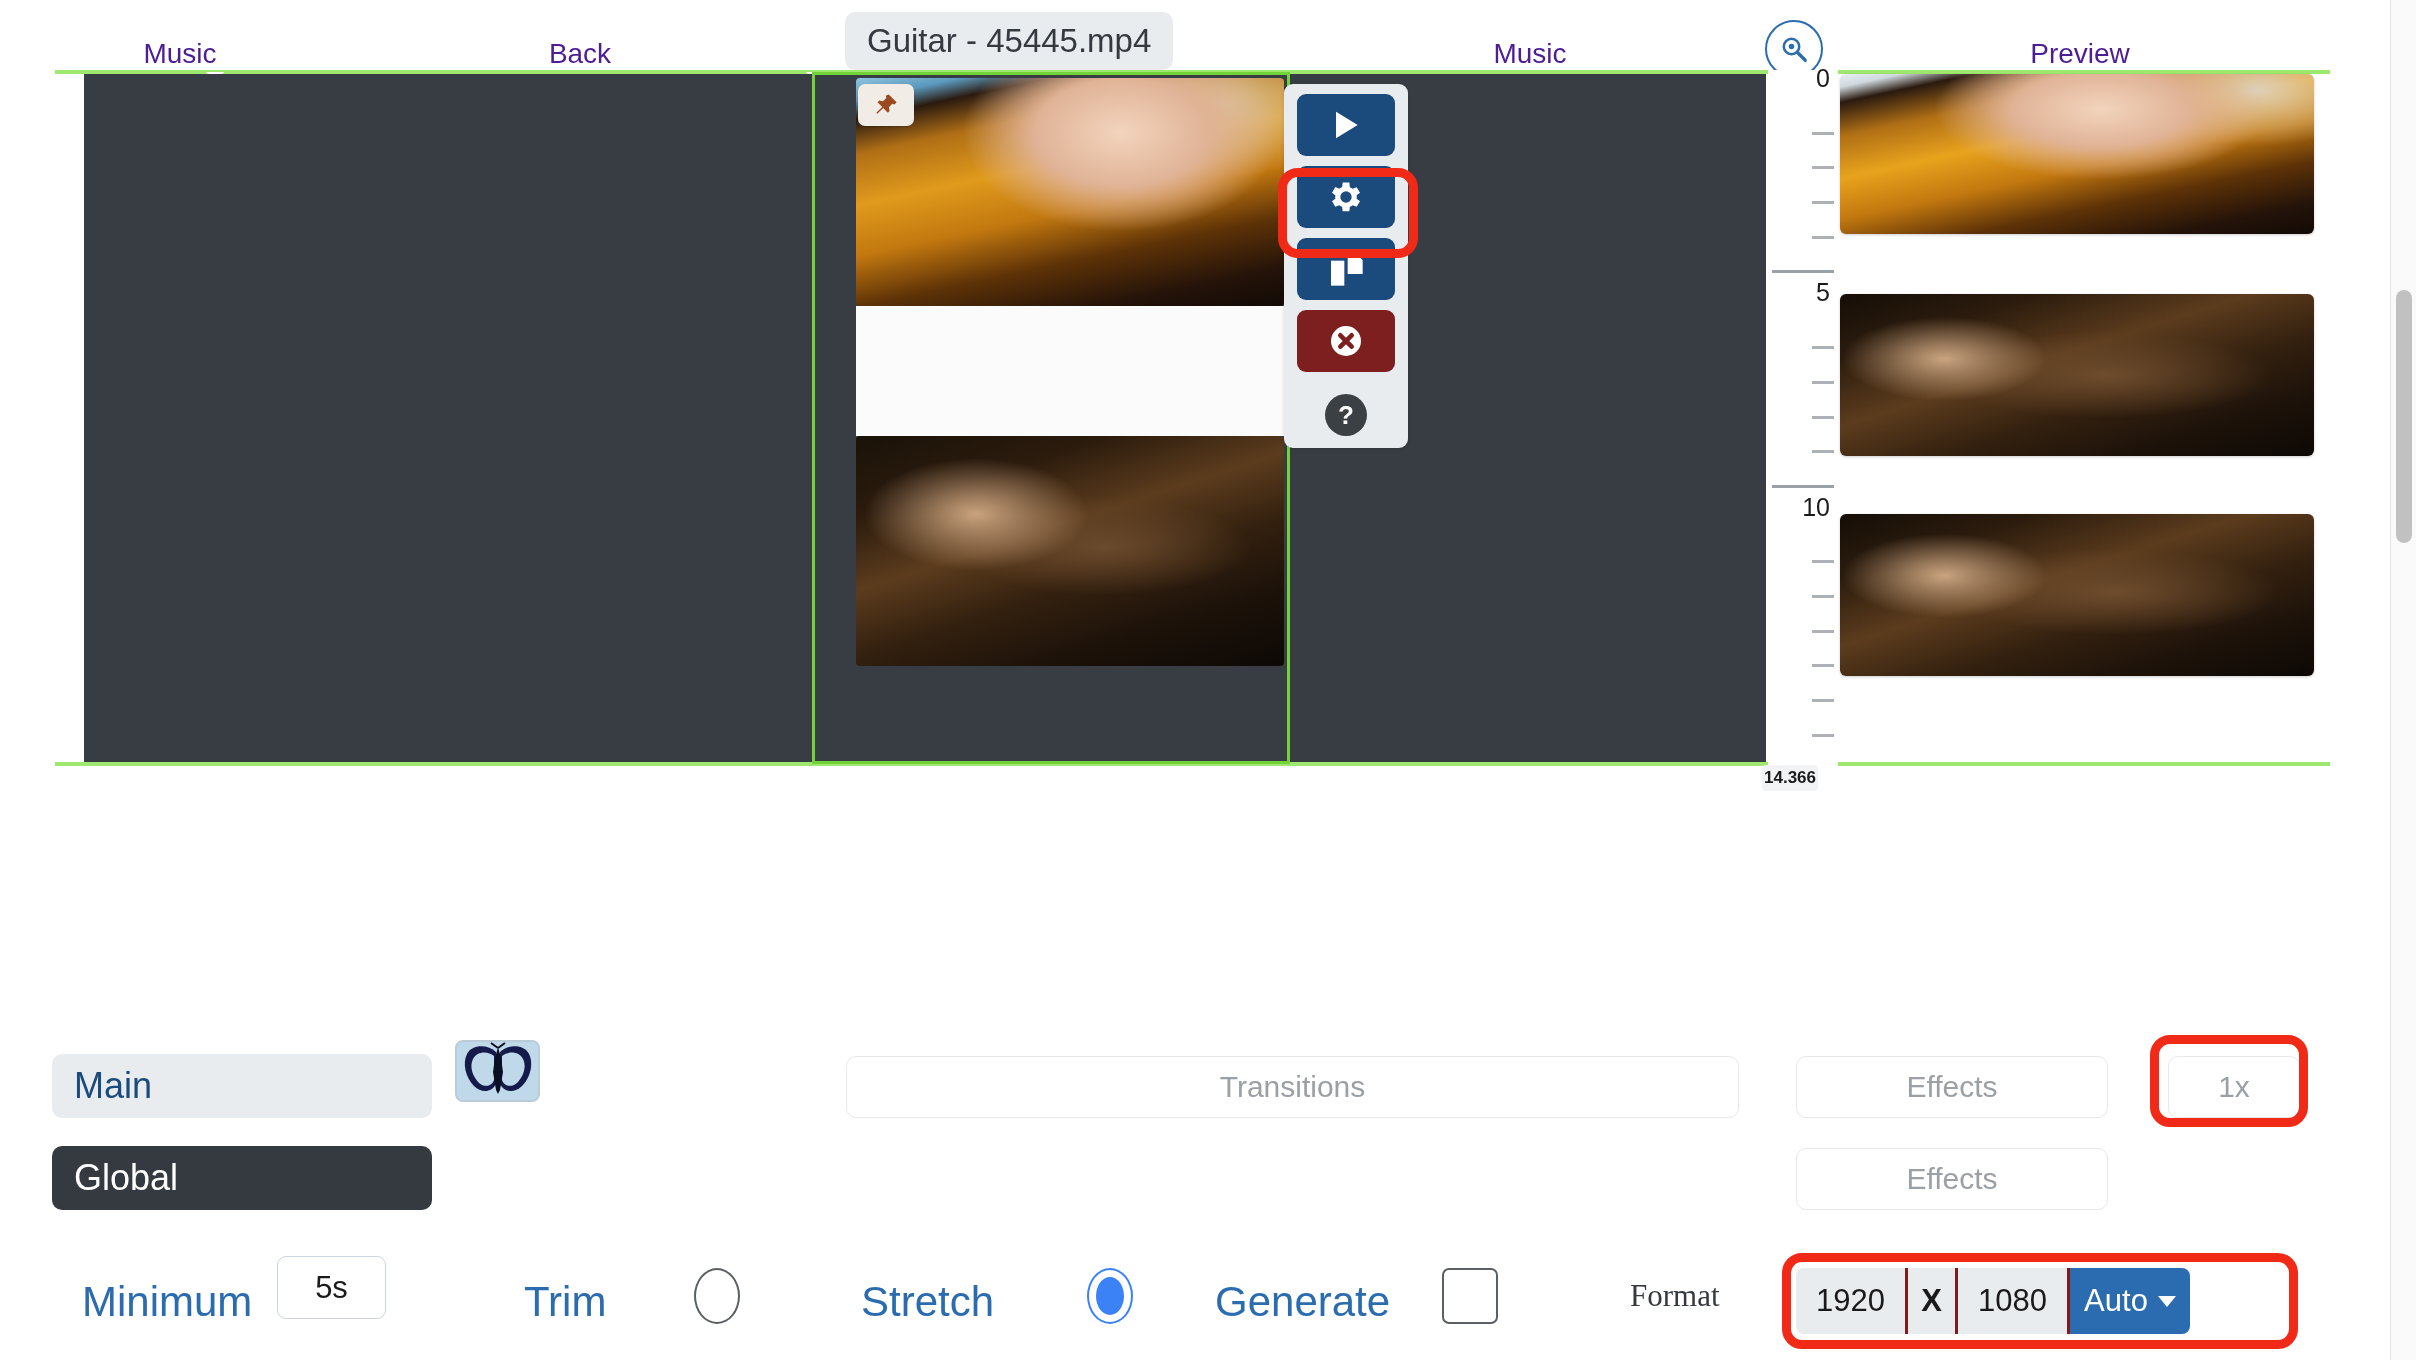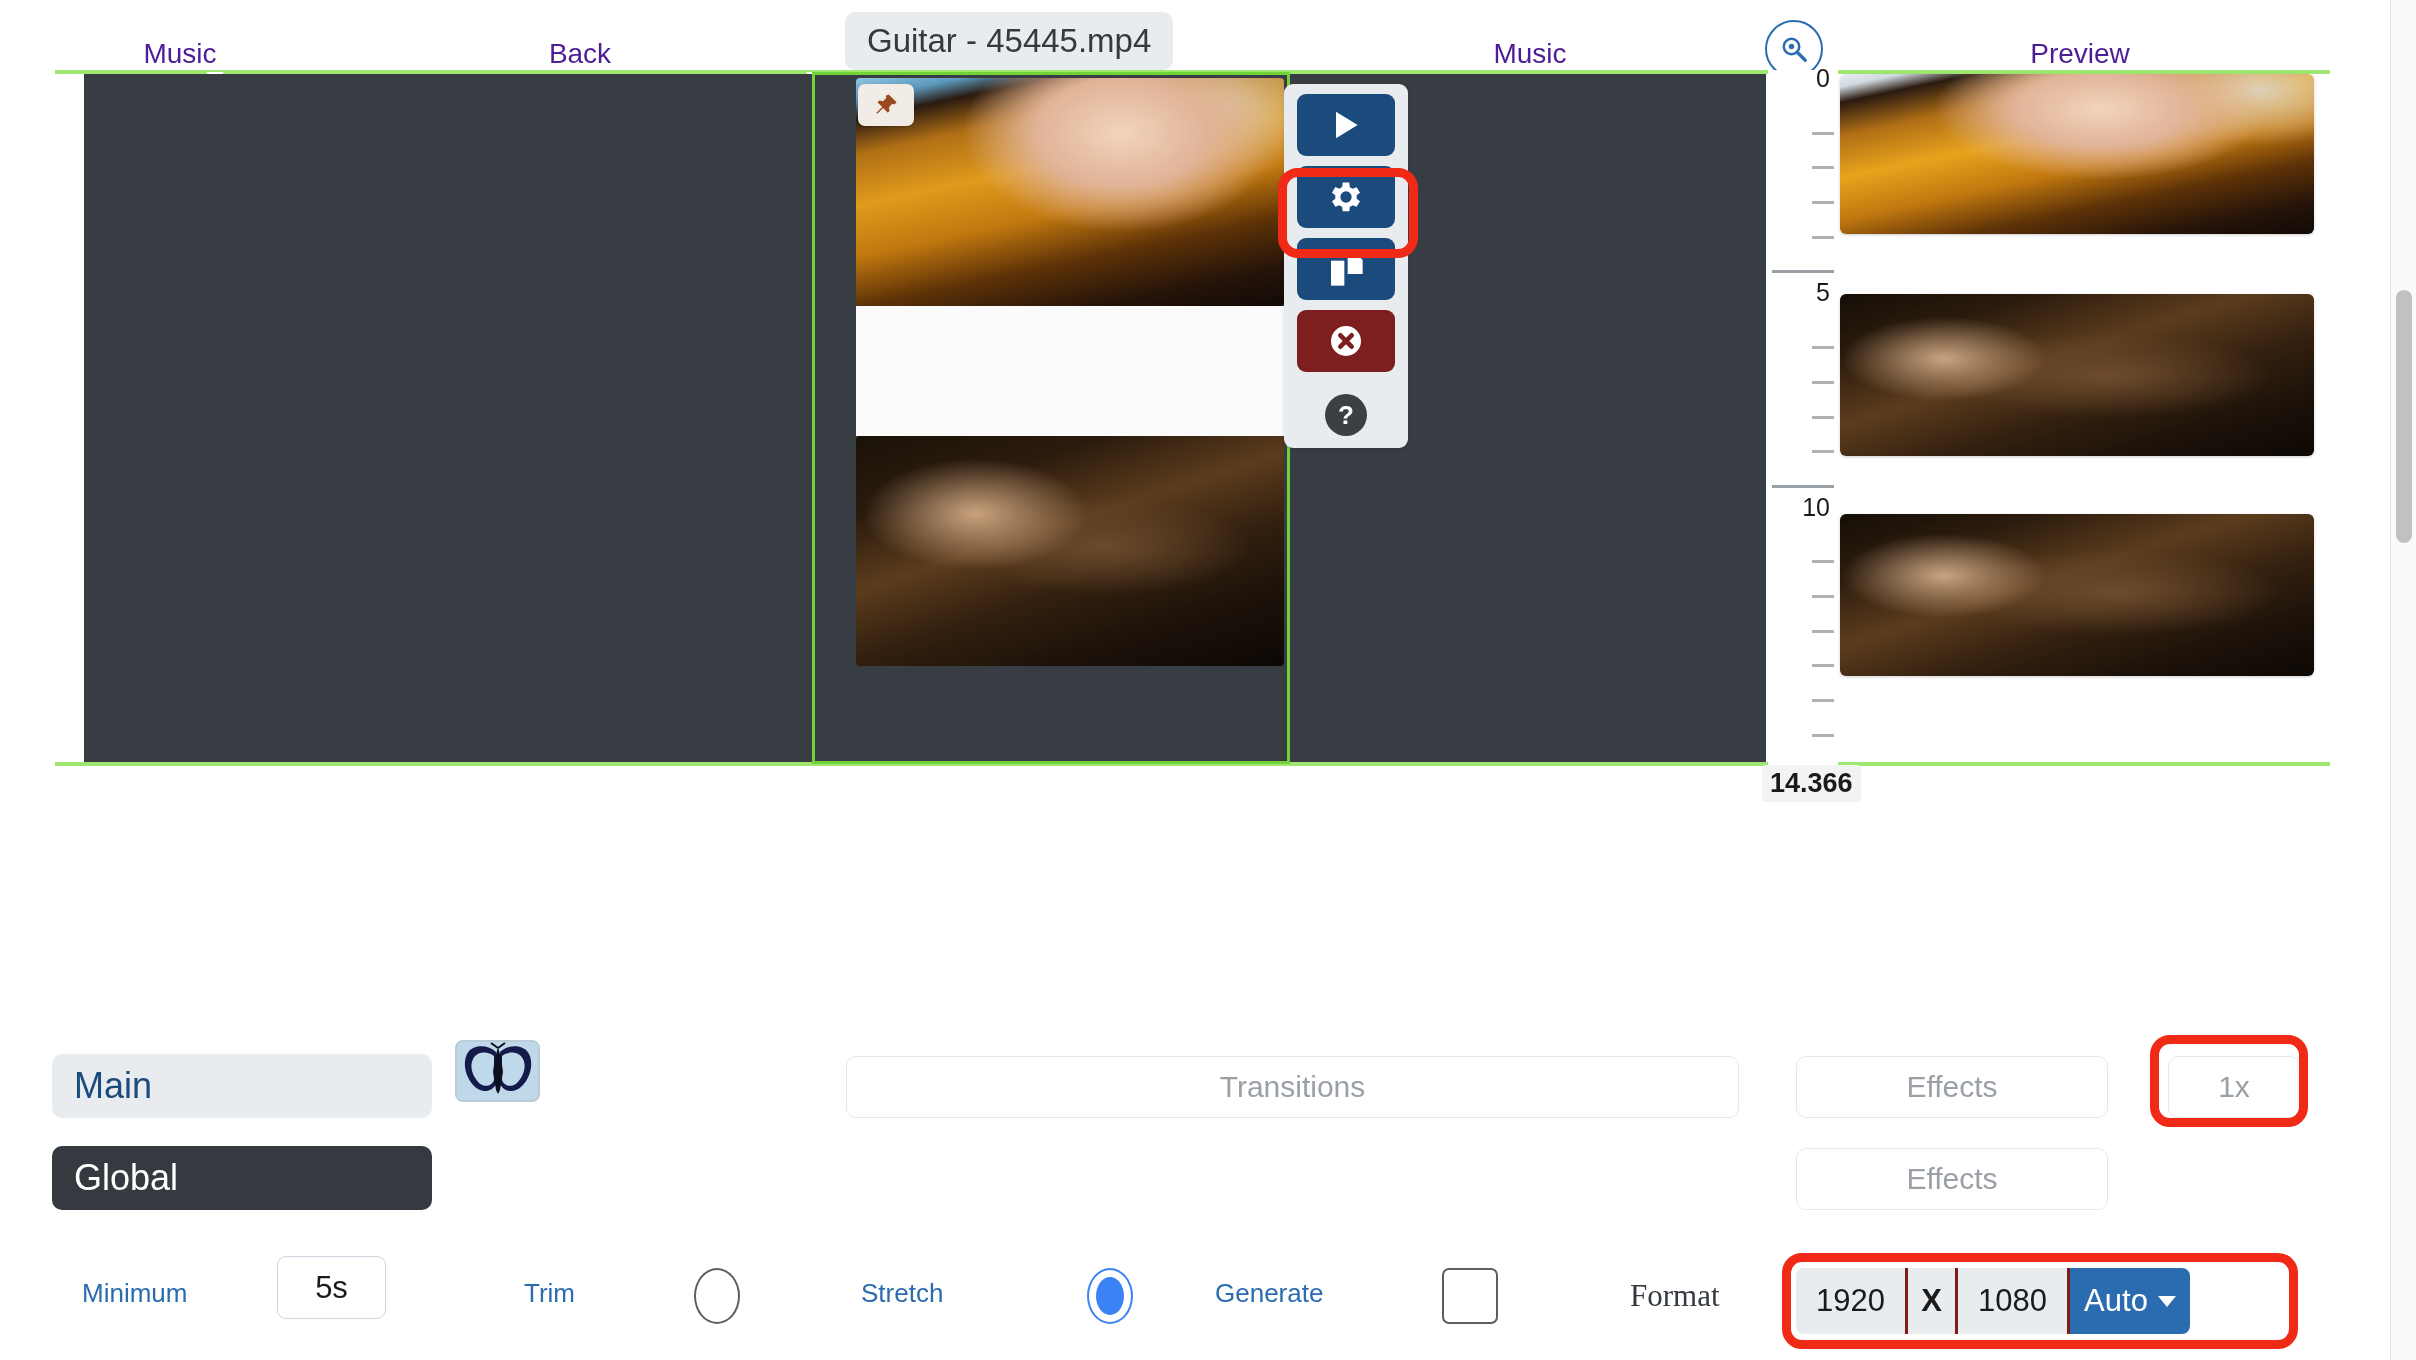--- a/index.html
+++ b/index.html
@@ -172,24 +172,24 @@
     position: absolute;
     right: 8px;
     font-size: 25px;
     color: #1a1a1a;
     font-weight: 400;
     white-space: nowrap;
   }
   .rlabel-end {
     position: absolute;
     left: 1762px; top: 765px;
-    padding: 3px 8px;
+    padding: 3px 2px;
     background: #f1f3f5;
     border-radius: 4px;
-    font-size: 27px;
+    font-size: 17px;
     font-weight: 700;
     color: #1a1a1a;
   }
 
   
   .preview-col {
     position: absolute;
     left: 1840px; top: 74px;
     width: 474px; height: 950px;
   }
@@ -252,21 +252,21 @@
     border: 2px solid #b9ccd8;
     border-radius: 8px;
     background: #bfd9ea;
     overflow: hidden;
     display: flex; align-items: center; justify-content: center;
   }
 
   .lbl-blue {
     position: absolute;
     color: #2b6cb0;
-    font-size: 26px;
+    font-size: 42px;
     white-space: nowrap;
   }
   .lbl-dark {
     position: absolute;
     color: #343a40;
     font-size: 31px;
     white-space: nowrap;
   }
 
   .txt-input {

